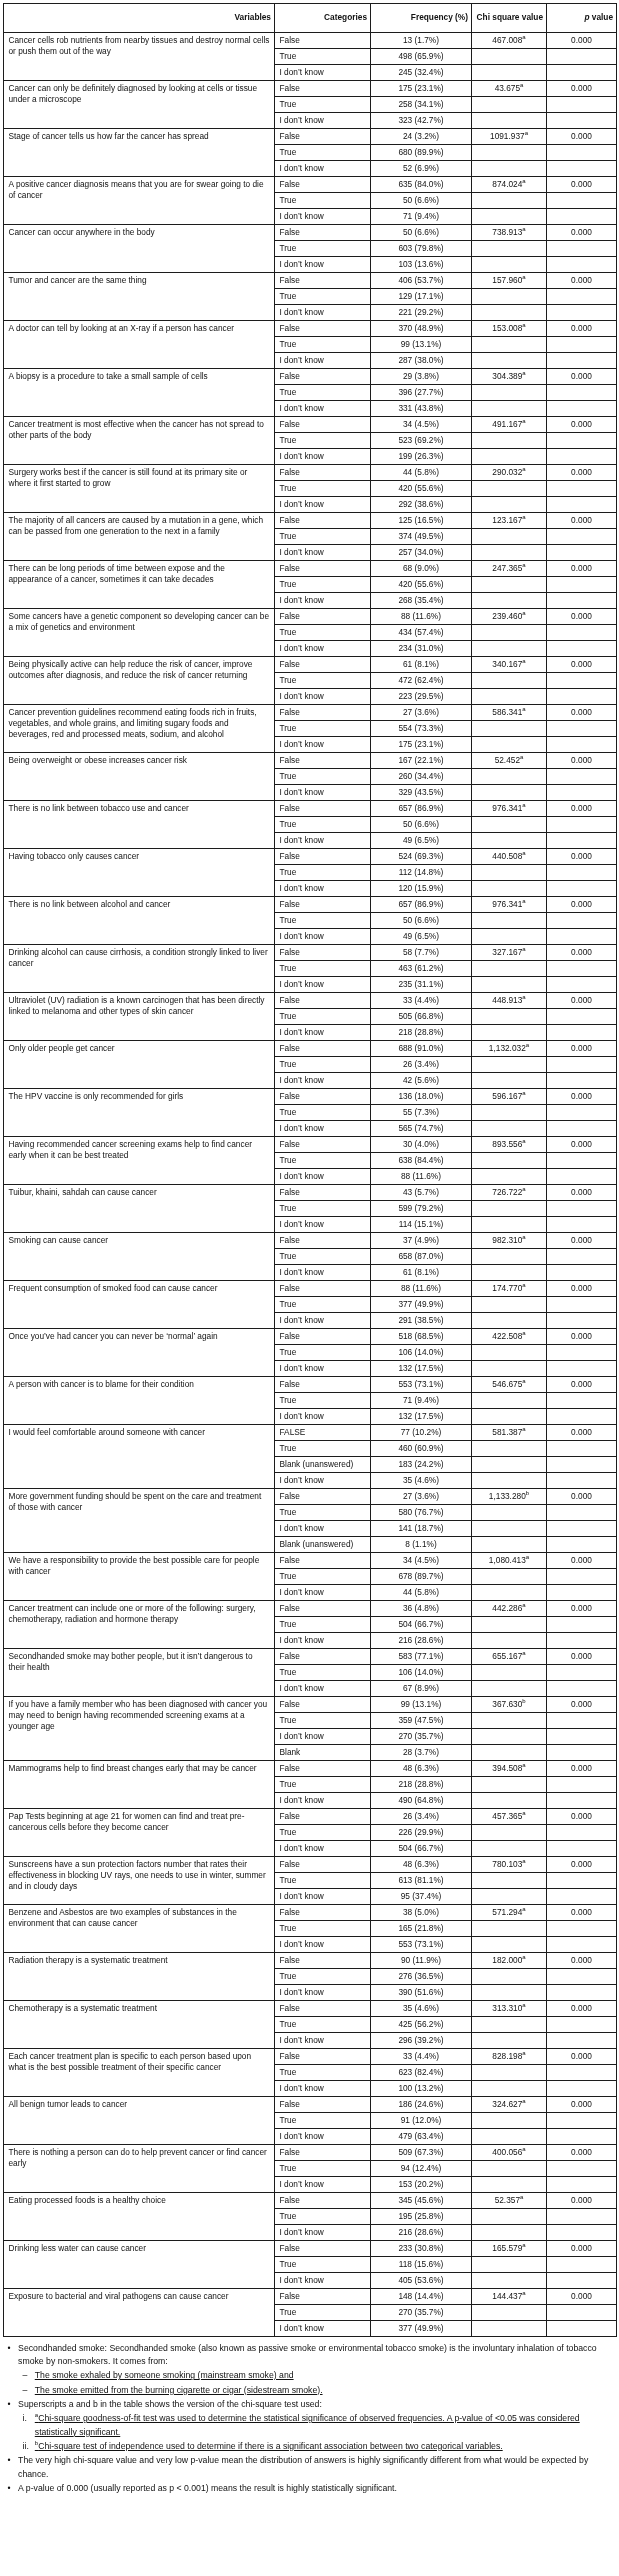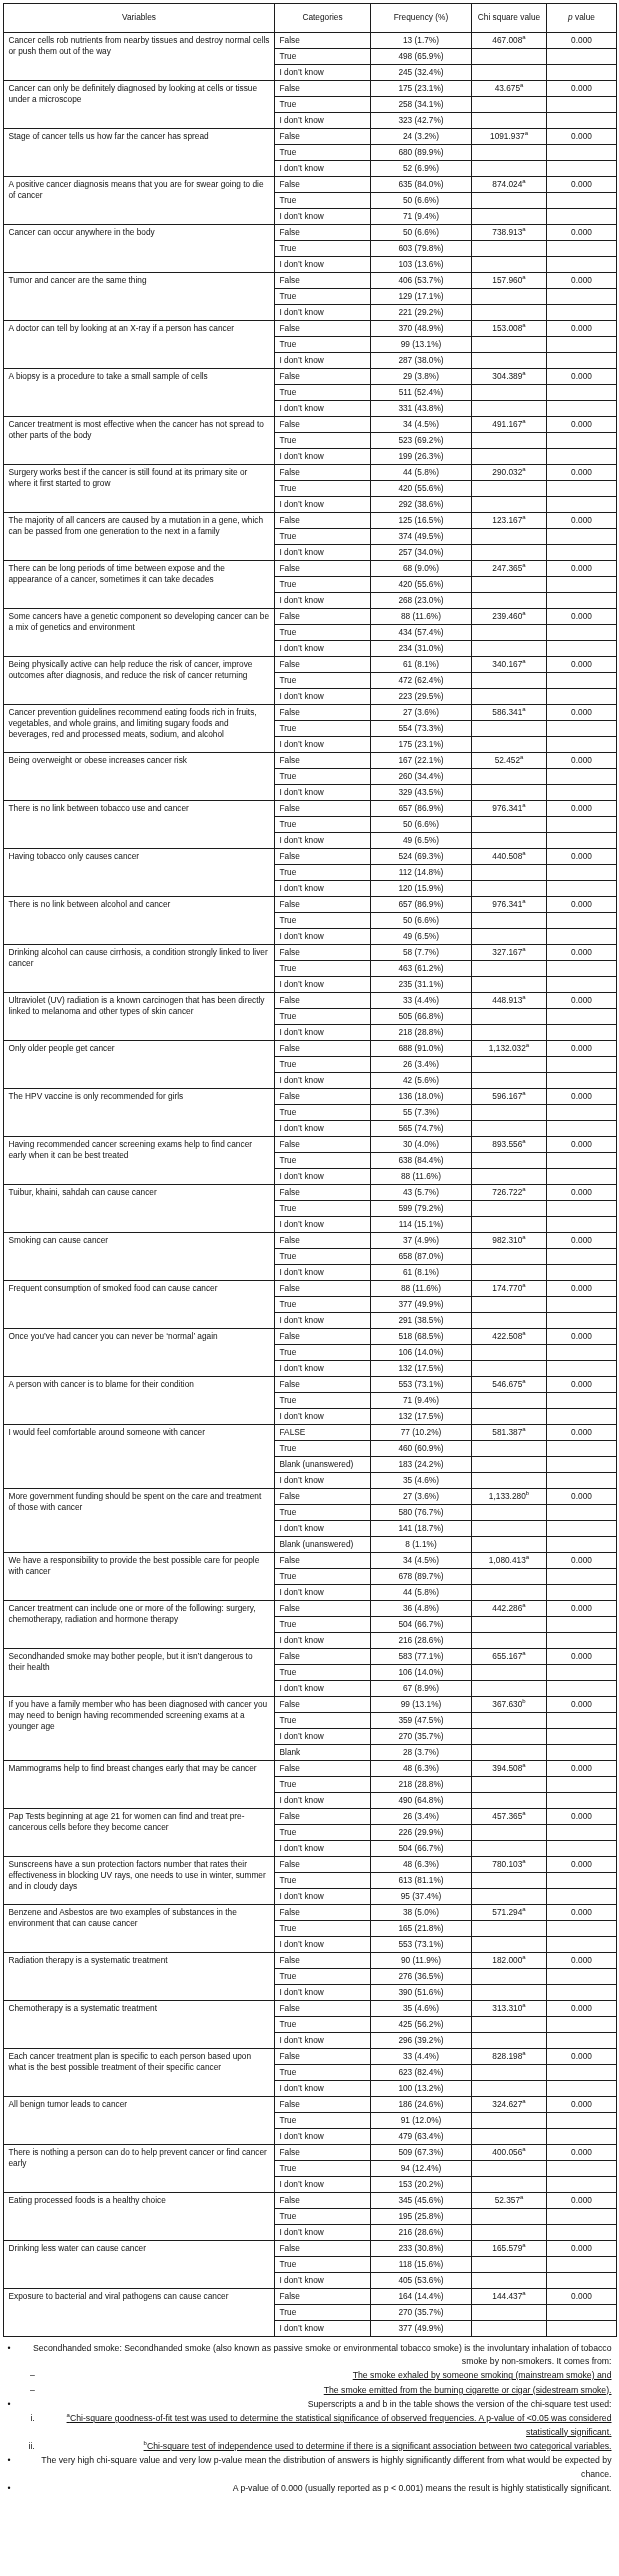--- a/index.html
+++ b/index.html
@@ -24,22 +24,22 @@
     padding: 1.5px 4.5px;
     overflow: hidden;
   }
   col.c-var { width: 271px; }
   col.c-cat { width: 96px; }
   col.c-freq { width: 101px; }
   col.c-chi { width: 75px; }
   col.c-p { width: 70px; }
 
   table.stats thead th {
-    font-weight: normal;
-    text-align: center;
+    font-weight: bold;
+    text-align: right;
     vertical-align: middle;
     height: 29px;
     padding: 1.5px 3px;
   }
   .pval-header { display: inline-block; }
   .pval-header::first-letter { font-style: italic; }
 
   td.variable-cell {
     vertical-align: top;
     text-align: left;
@@ -55,21 +55,21 @@
   td.chi-cell sup { font-size: 6px; line-height: 0; }
 
   .footnotes {
     width: 613px;
     padding: 4.5px 4.5px 1.5px 1.5px;
     font-size: 8.7px;
     line-height: 1.55;
   }
   .fn-item { display: flex; margin: 0 0 0.8px 0; }
   .fn-bullet { flex: 0 0 13.6px; text-align: left; padding-left: 3px; }
-  .fn-body { flex: 1; text-align: right; }
+  .fn-body { flex: 1; }
   .fn-sub { display: flex; margin-top: 0.8px; }
   .fn-sub-marker { flex: 0 0 16.7px; padding-left: 4.5px; }
   .fn-sub-body { flex: 1; text-decoration: underline; }
   .fn-body sup, .fn-sub-body sup { font-size: 6px; line-height: 0; }
 </style>
 </head>
 <body>
 
 <div class="page">
   <table class="stats">
@@ -225,21 +225,21 @@
         </tr>
         <tr class="group-start">
           <td class="variable-cell" rowspan="3">A biopsy is a procedure to take a small sample of cells</td>
           <td class="category-cell">False</td>
           <td class="frequency-cell">29 (3.8%)</td>
           <td class="chi-cell">304.389<sup>a</sup></td>
           <td class="p-cell">0.000</td>
         </tr>
         <tr>
           <td class="category-cell">True</td>
-          <td class="frequency-cell">511 (52.4%)</td>
+          <td class="frequency-cell">396 (27.7%)</td>
           <td class="chi-cell"></td>
           <td class="p-cell"></td>
         </tr>
         <tr>
           <td class="category-cell">I don’t know</td>
           <td class="frequency-cell">331 (43.8%)</td>
           <td class="chi-cell"></td>
           <td class="p-cell"></td>
         </tr>
         <tr class="group-start">
@@ -307,21 +307,21 @@
           <td class="p-cell">0.000</td>
         </tr>
         <tr>
           <td class="category-cell">True</td>
           <td class="frequency-cell">420 (55.6%)</td>
           <td class="chi-cell"></td>
           <td class="p-cell"></td>
         </tr>
         <tr>
           <td class="category-cell">I don’t know</td>
-          <td class="frequency-cell">268 (23.0%)</td>
+          <td class="frequency-cell">268 (35.4%)</td>
           <td class="chi-cell"></td>
           <td class="p-cell"></td>
         </tr>
         <tr class="group-start">
           <td class="variable-cell" rowspan="3">Some cancers have a genetic component so developing cancer can be a mix of genetics and environment</td>
           <td class="category-cell">False</td>
           <td class="frequency-cell">88 (11.6%)</td>
           <td class="chi-cell">239.460<sup>a</sup></td>
           <td class="p-cell">0.000</td>
         </tr>
@@ -978,21 +978,21 @@
         </tr>
         <tr>
           <td class="category-cell">I don’t know</td>
           <td class="frequency-cell">405 (53.6%)</td>
           <td class="chi-cell"></td>
           <td class="p-cell"></td>
         </tr>
         <tr class="group-start">
           <td class="variable-cell" rowspan="3">Exposure to bacterial and viral pathogens can cause cancer</td>
           <td class="category-cell">False</td>
-          <td class="frequency-cell">164 (14.4%)</td>
+          <td class="frequency-cell">148 (14.4%)</td>
           <td class="chi-cell">144.437<sup>a</sup></td>
           <td class="p-cell">0.000</td>
         </tr>
         <tr>
           <td class="category-cell">True</td>
           <td class="frequency-cell">270 (35.7%)</td>
           <td class="chi-cell"></td>
           <td class="p-cell"></td>
         </tr>
         <tr>

